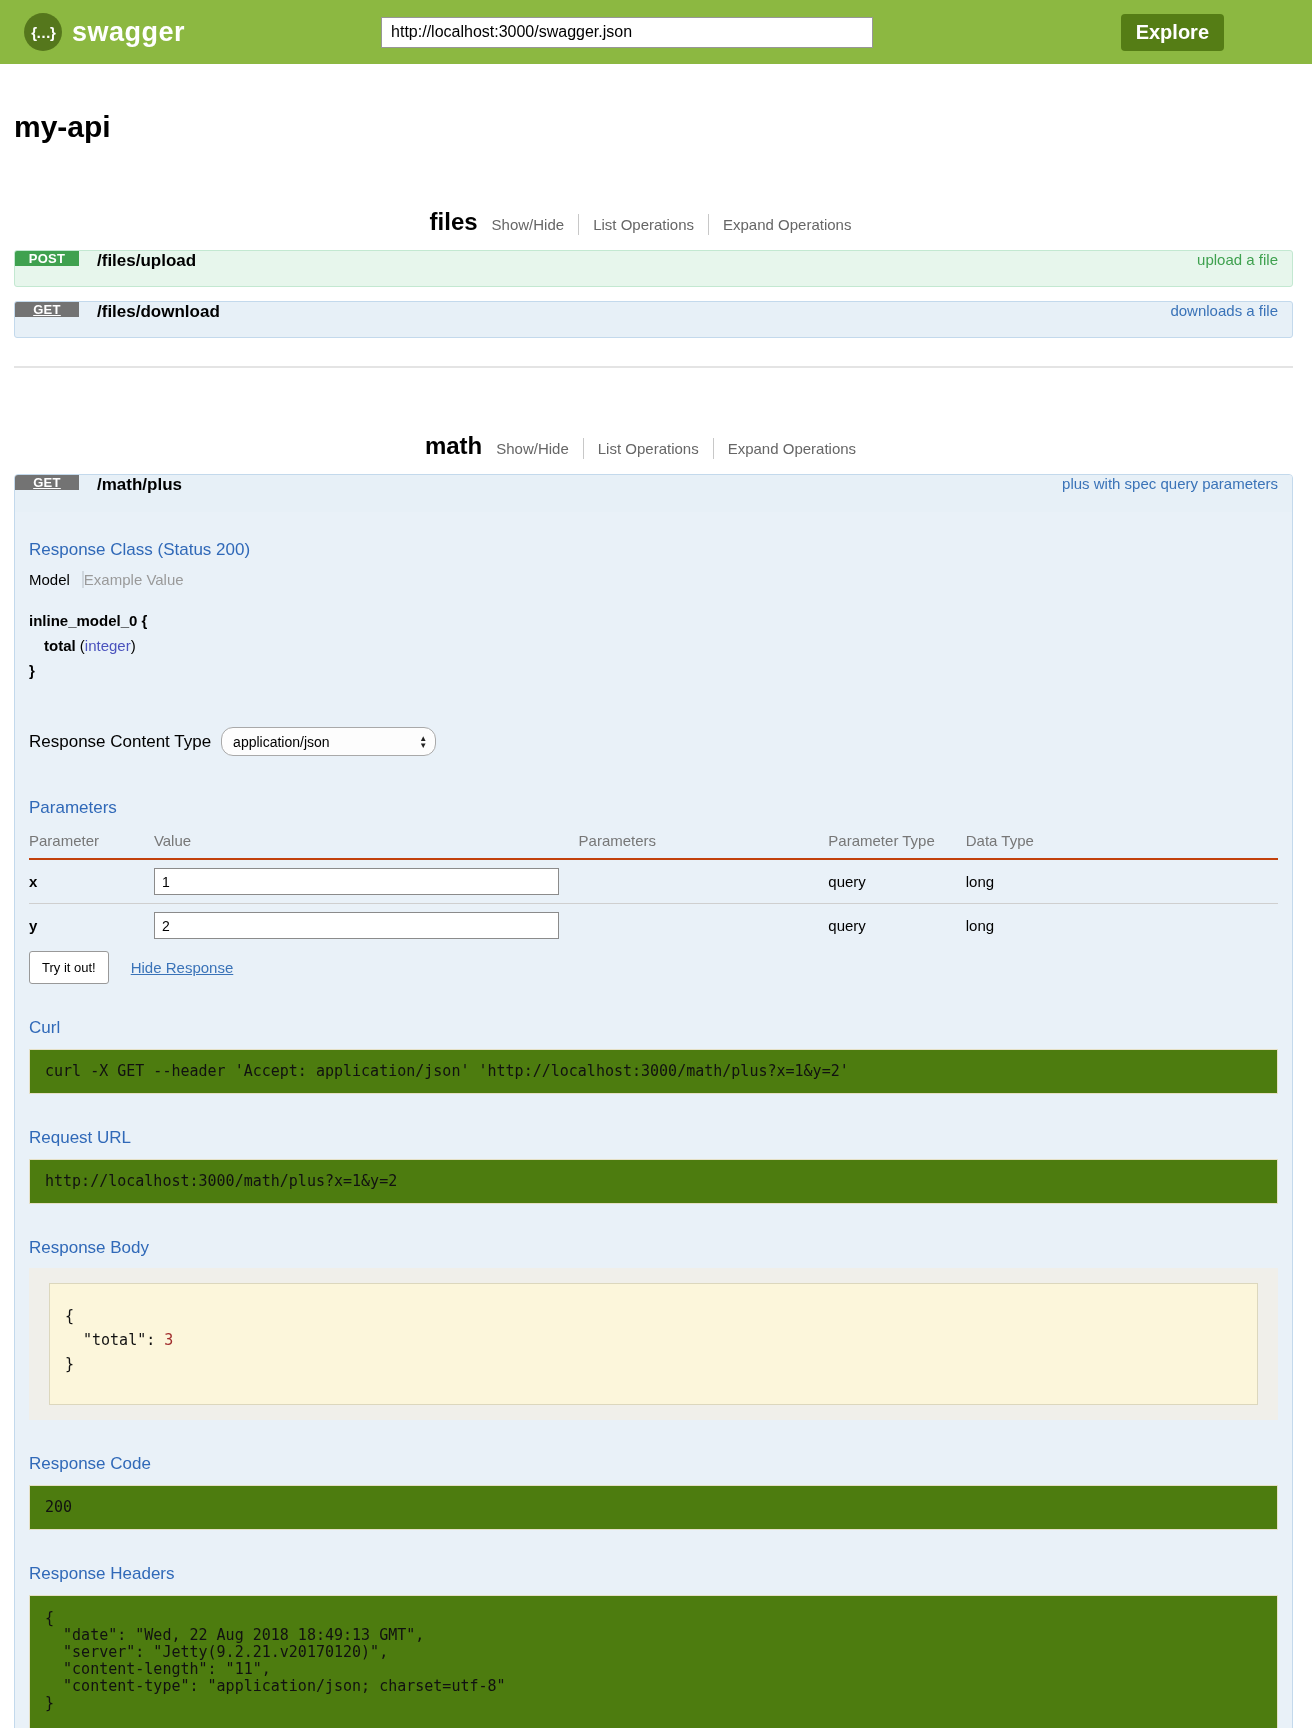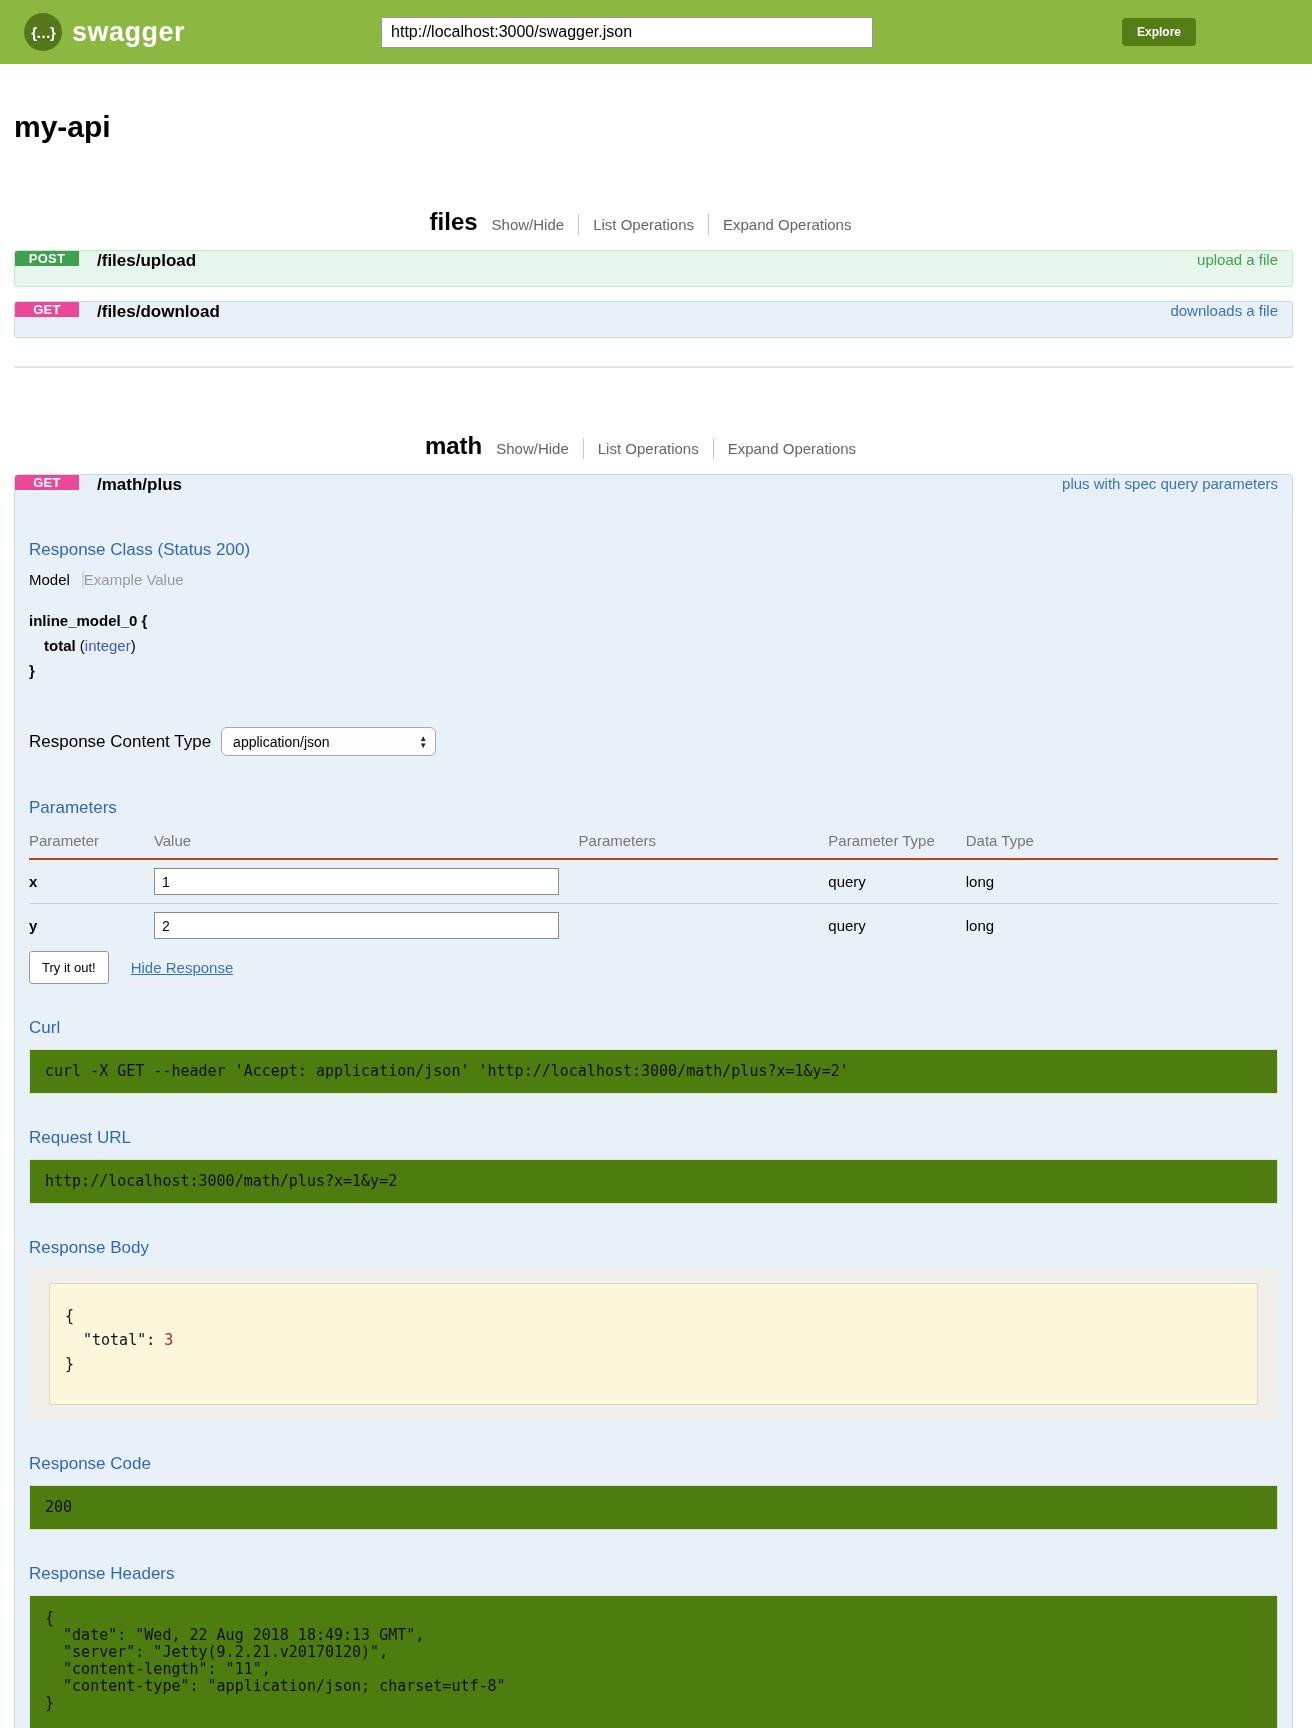--- a/index.html
+++ b/index.html
@@ -23,23 +23,23 @@
   }
   .brand-name { color:#fff; font-size:27px; font-weight:bold; letter-spacing:0.5px; }
   .url-input {
     margin-left:196px;
     width:492px; height:31px;
     border:1px solid #979797; background:#fff;
     font-size:16px; padding:3px 9px;
     font-family:"Liberation Sans",sans-serif;
   }
   .explore-btn {
-    margin-left:auto; margin-right:92px;
+    margin-left:auto; margin-right:64px;
     background:#557d15; color:#fff; border:none; border-radius:4px;
-    font-size:12px; font-weight:bold; padding:7px 15px; cursor:pointer;
+    font-size:20px; font-weight:bold; padding:7px 15px; cursor:pointer;
     font-family:"Liberation Sans",sans-serif;
   }
   
   .wrap { padding:0 19px 0 14px; }
   .page-title { font-size:30px; font-weight:bold; margin:46px 0 0 0; }
   .section-head {
     display:flex; align-items:baseline; justify-content:center;
     margin-top:64px;
   }
   .section-title { font-size:24px; font-weight:bold; }
@@ -65,42 +65,42 @@
     font-size:17px; font-weight:600; color:#000; text-decoration:none;
   }
   .op-heading .summary {
     margin-left:auto; display:flex; align-items:center; padding-right:14px;
     font-size:15px; text-decoration:none;
   }
   .op-post .op-heading { background:#e7f6ec; border-color:#c3e8d1; }
   .op-post .badge { background:#3fa14f; }
   .op-post .summary { color:#3fa14f; }
   .op-get .op-heading  { background:#e7f0f7; border-color:#c3d9ec; }
-  .op-get .badge { background:#ec4899; }
+  .op-get .badge { background:#737373;text-decoration:underline; }
   .op-get .summary { color:#3a73b8; }
   
   .op-expanded { border:1px solid #c3d9ec; border-radius:4px; background:#e9f1f8; }
   .op-expanded .op-heading { border:none; border-radius:3px 3px 0 0; height:37px; }
   .op-content { padding:2px 14px 18px 14px; }
   .blue-heading { color:#3069b8; font-size:17px; font-weight:normal; }
   .rc-heading { margin-top:26px; }
   .tabs { display:flex; align-items:center; margin-top:11px; }
   .tab { font-size:15px; cursor:pointer; }
   .tab-active { color:#000; padding-right:12px; }
   .tab-inactive { color:#9a9a9a; border-left:2px solid #cfd7de; }
   .model-block { margin-top:20px; font-size:15px; line-height:25px; }
   .model-line-open, .model-line-close { font-weight:bold; }
   .model-prop-line { padding-left:15px; }
   .model-prop-name { font-weight:bold; }
   .model-prop-type { color:#4a52bd; }
   .rct-row { margin-top:44px; display:flex; align-items:center; }
   .rct-label { font-size:17px; color:#000; }
   .select-box {
     margin-left:10px; width:215px; height:29px;
-    border:1px solid #a9a9a9; border-radius:6px; background:#fdfdfd;
+    border:1px solid #a9a9a9; border-radius:12px; background:#fdfdfd;
     display:flex; align-items:center; padding:0 8px 0 11px;
     font-size:14px; cursor:pointer;
   }
   .select-arrows {
     margin-left:auto; display:flex; flex-direction:column; line-height:7px;
     font-size:8px; color:#222;
   }
   .params-heading { margin-top:42px; }
   table.params { width:100%; border-collapse:collapse; margin-top:6px; }
   table.params th {

